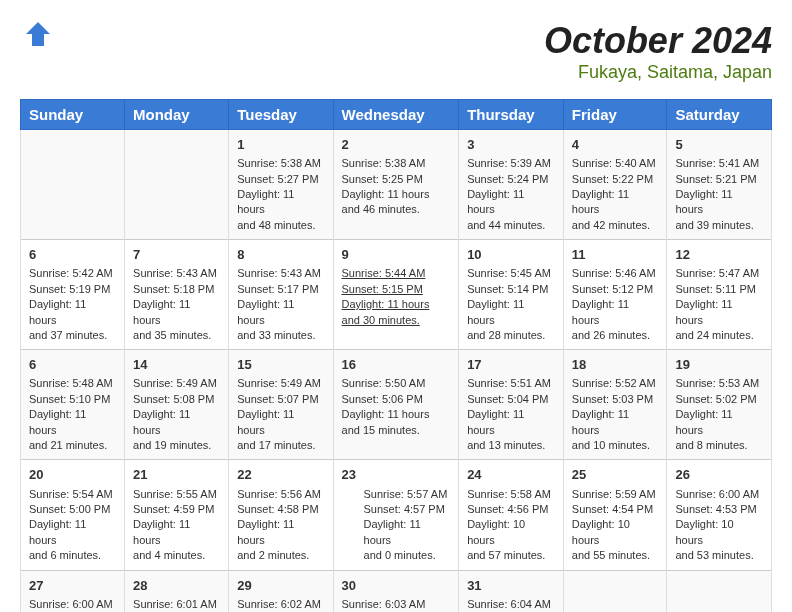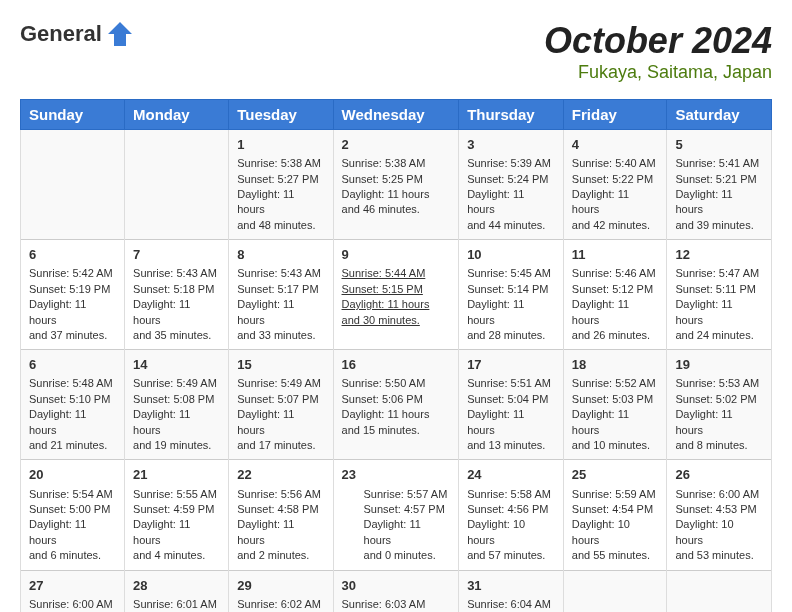--- a/index.html
+++ b/index.html
@@ -93,21 +93,20 @@
       font-size: 11px;
       color: #333;
     }
   </style>
 </head>
 <body>
 
 <div class="header">
   <div class="logo">
     <div class="logo-text">
-      <span class="logo-general">General</span>
     </div>
     <div class="logo-icon">
       <svg width="28" height="28" viewBox="0 0 28 28">
         <polygon points="14,2 26,14 20,14 20,26 8,26 8,14 2,14" fill="#3a7bd5"></polygon>
       </svg>
     </div>
   </div>
   <div class="title-block">
     <h1>October 2024</h1>
     <h2>Fukaya, Saitama, Japan</h2>

